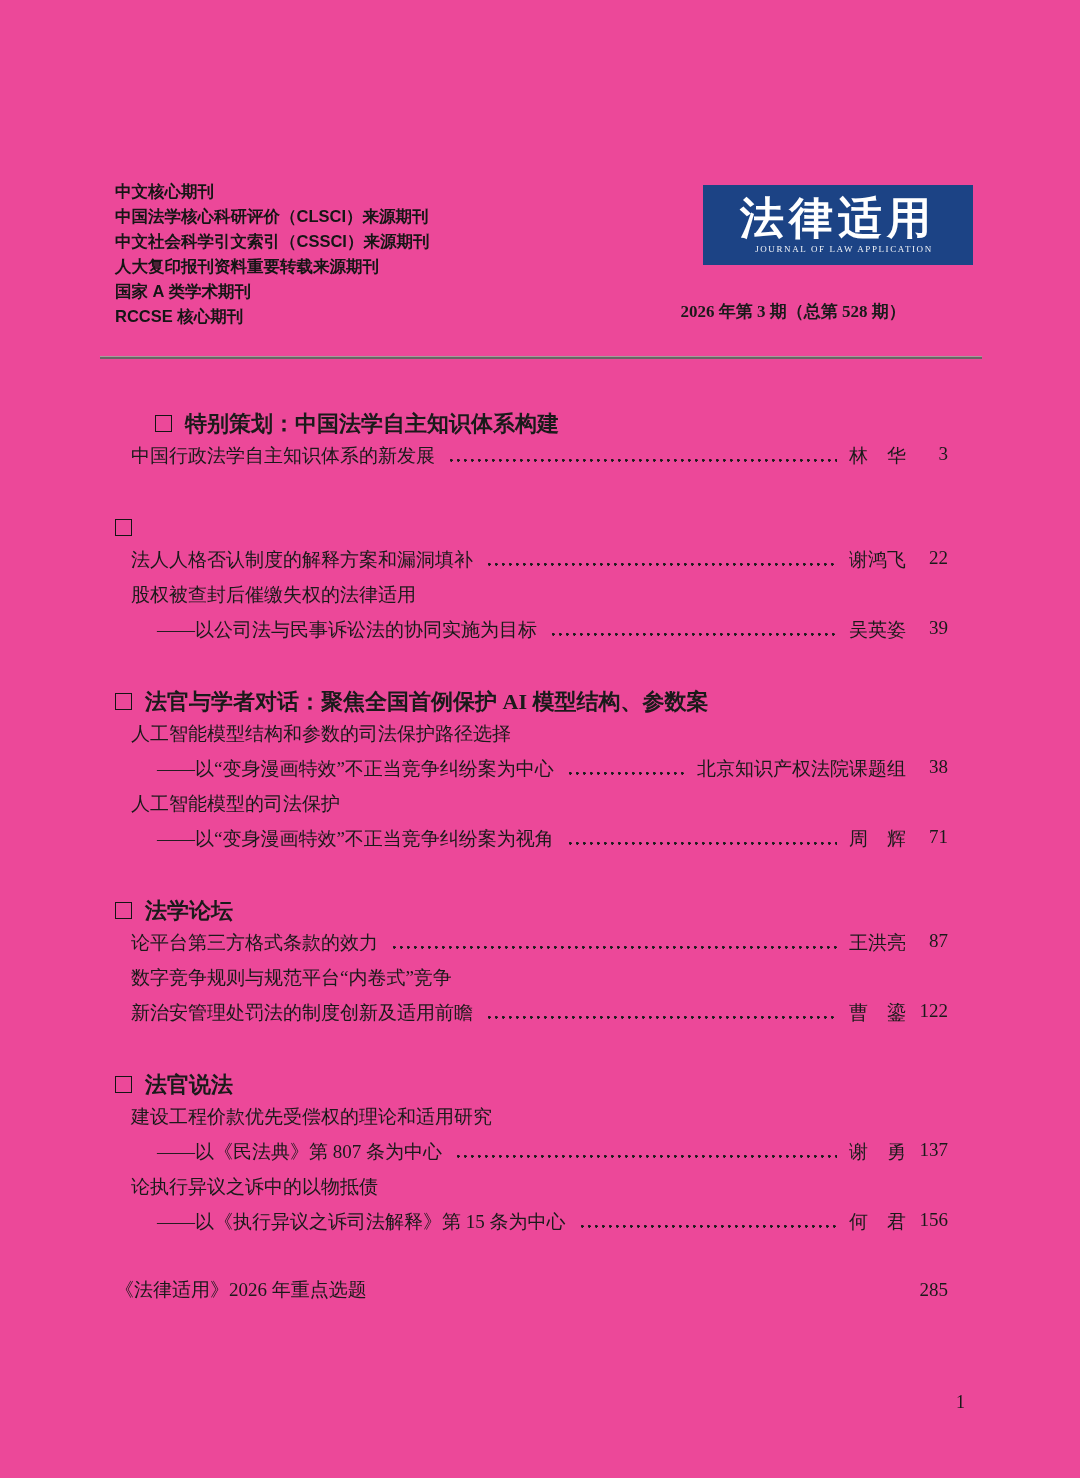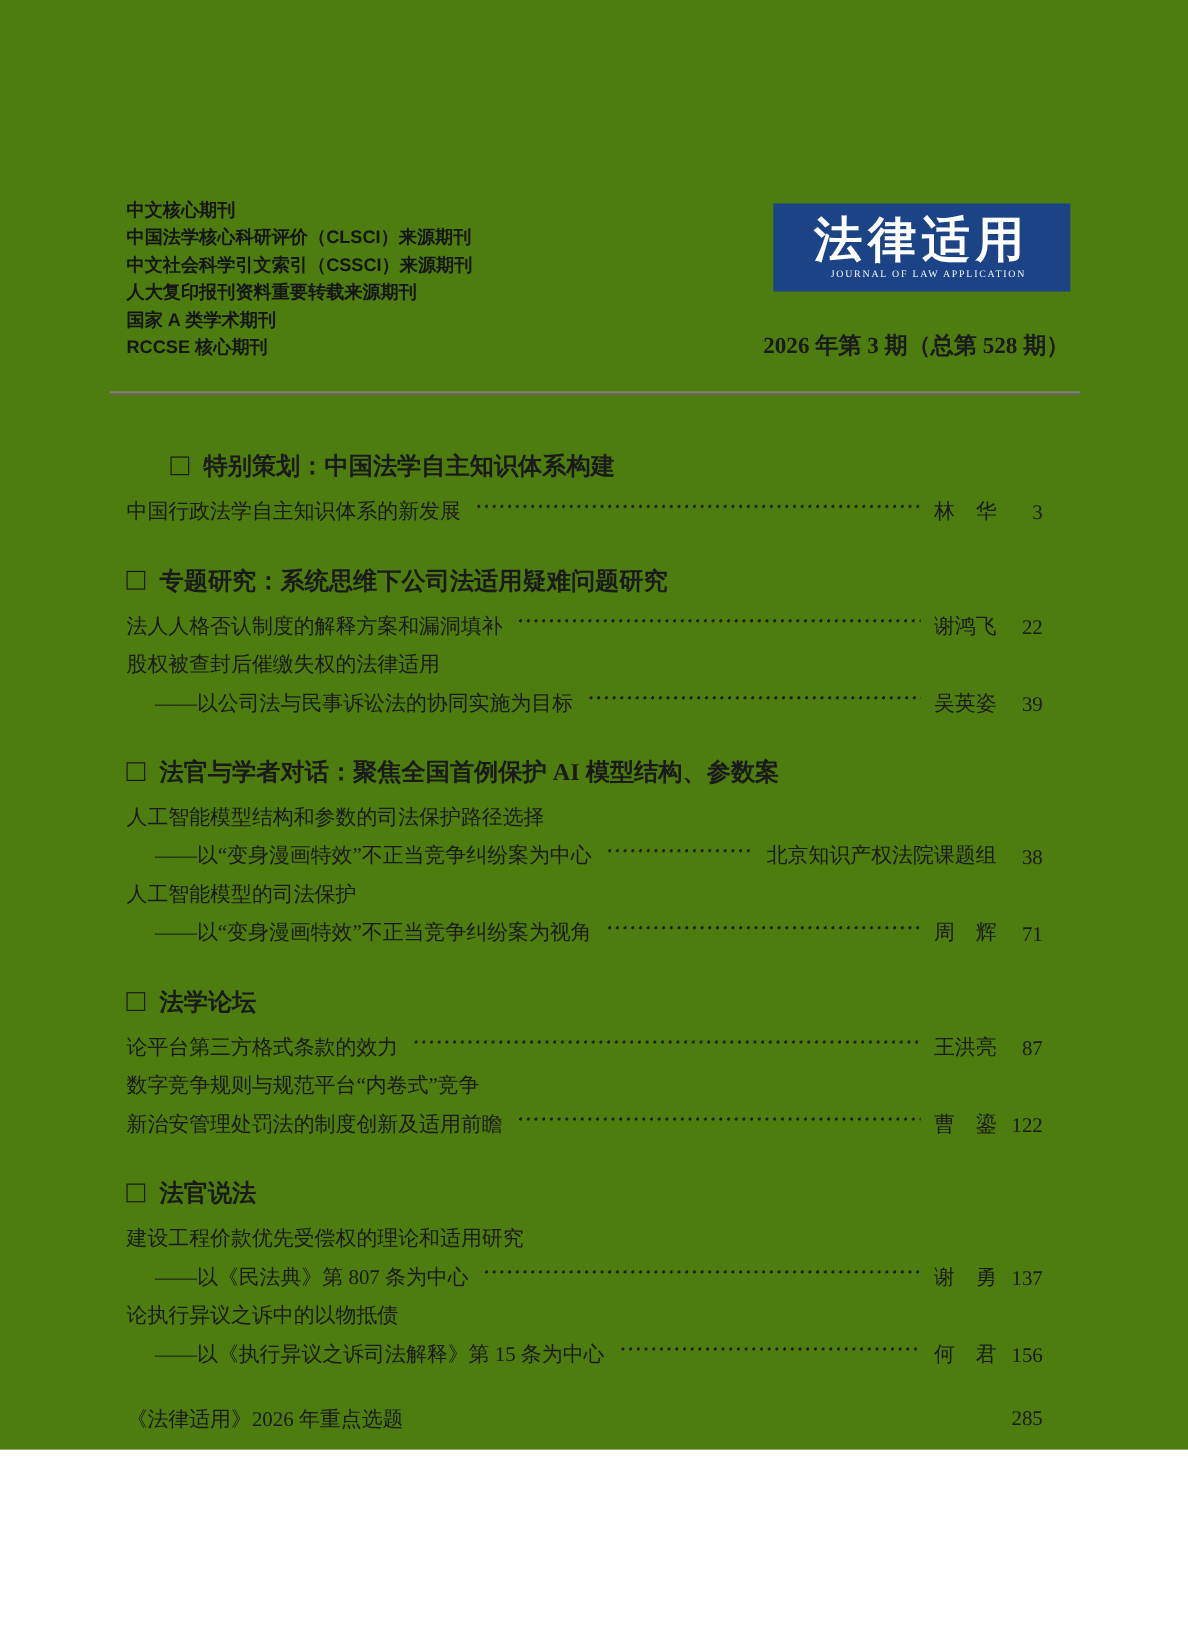--- a/index.html
+++ b/index.html
@@ -1,21 +1,21 @@
 <!DOCTYPE html>
 <html><head>
 <meta charset="utf-8">
 <style>
   * { margin: 0; padding: 0; box-sizing: border-box; }
   html, body { background: #ffffff; }
   .page {
     position: relative;
     width: 1080px;
-    height: 1318px;
-    background: #4d7c0f;
+    height: 1478px;
+    background: #ec4899;
     font-family: "Liberation Serif", "DejaVu Serif", serif;
     color: #1a1a1a;
     overflow: hidden;
   }
 
   
   .certs {
     position: absolute;
     left: 115px;
     top: 179px;
@@ -51,25 +51,25 @@
     letter-spacing: 1.6px;
     line-height: 12px;
     opacity: 0.95;
     white-space: nowrap;
     padding-left: 12px;
   }
 
   
   .issue-line {
     position: absolute;
-    left: 683px;
+    left: 643px;
     top: 300px;
     width: 300px;
     text-align: center;
-    font-size: 21px;
+    font-size: 17px;
     font-weight: 600;
     white-space: nowrap;
   }
 
   
   .rule {
     position: absolute;
     left: 100px;
     top: 356px;
     width: 882px;
@@ -100,23 +100,24 @@
   .sq {
     display: inline-block;
     width: 17px;
     height: 17px;
     border: 1.6px solid #141414;
     margin-right: 13px;
     flex: 0 0 auto;
   }
   .erow {
     display: flex;
-    align-items: flex-end;
+    align-items: flex-start;
     height: 35px;
     white-space: nowrap;
+    margin-left: 16px;
   }
   .erow .t { flex: 0 0 auto; }
   .erow.indent { padding-left: 26px; }
   .dots {
     flex: 1 1 auto;
     height: 5px;
     margin: 0 12px 0 14px;
     align-self: center;
     background-image: radial-gradient(circle at 2.4px 2.4px, #1c1c1c 1.25px, rgba(0,0,0,0) 1.55px);
     background-size: 7px 5px;
@@ -174,21 +175,20 @@
     </div>
     <div class="erow">
       <span class="t">中国行政法学自主知识体系的新发展</span>
       <span class="dots"></span>
       <span class="author">林　华</span>
       <span class="pageno">3</span>
     </div>
 
     <div class="hrow">
       <span class="sq"></span>
-      <span>专题研究：系统思维下公司法适用疑难问题研究</span>
     </div>
     <div class="erow">
       <span class="t">法人人格否认制度的解释方案和漏洞填补</span>
       <span class="dots"></span>
       <span class="author">谢鸿飞</span>
       <span class="pageno">22</span>
     </div>
     <div class="erow">
       <span class="t">股权被查封后催缴失权的法律适用</span>
     </div>

